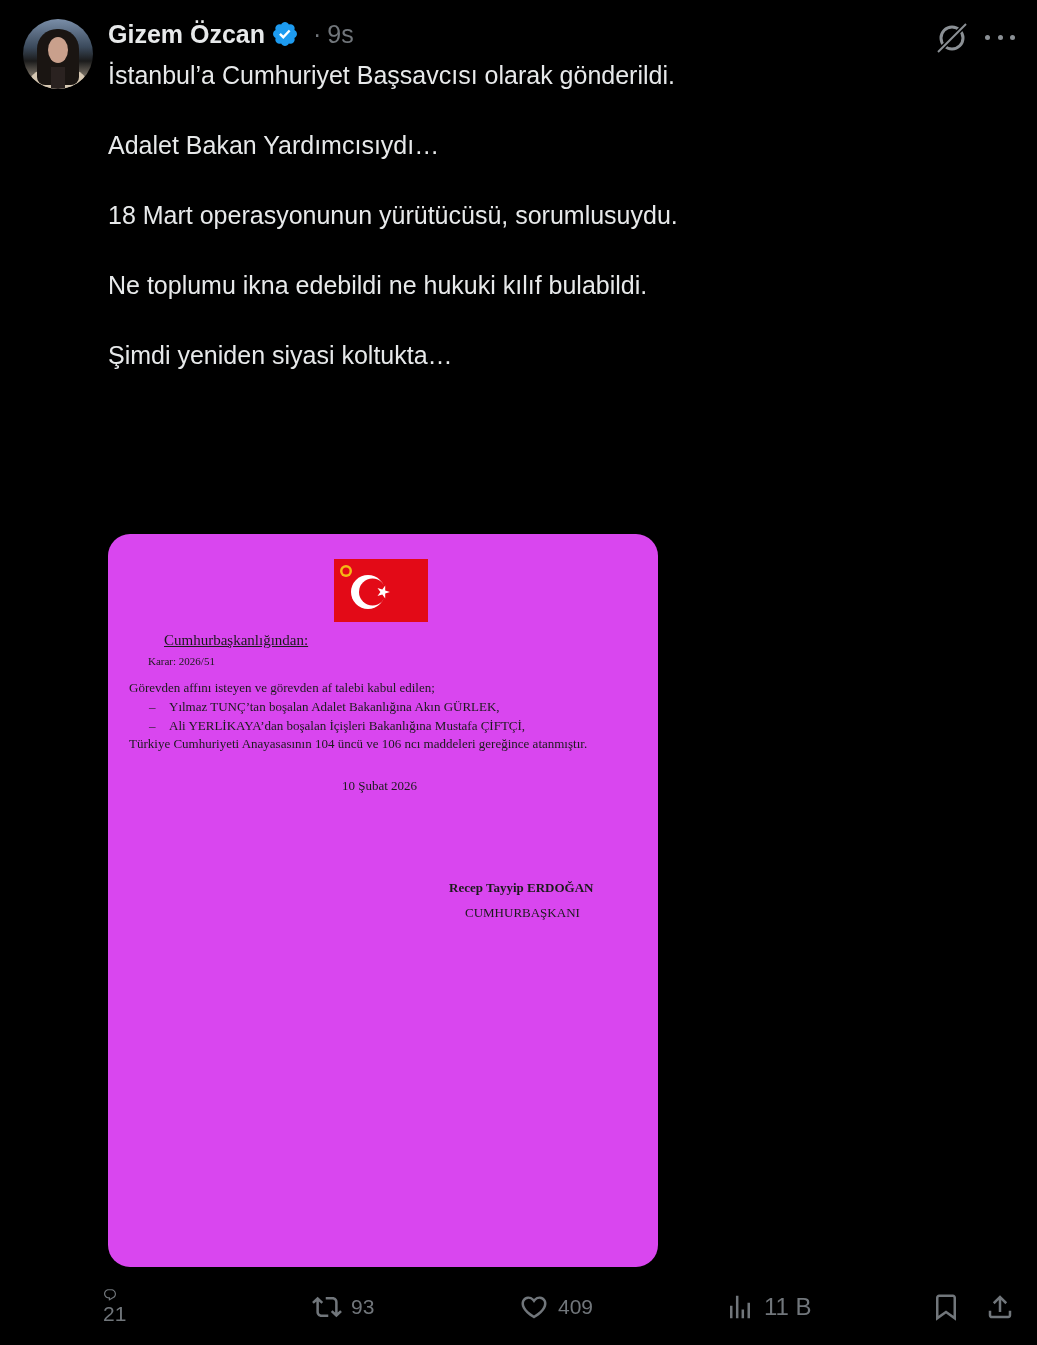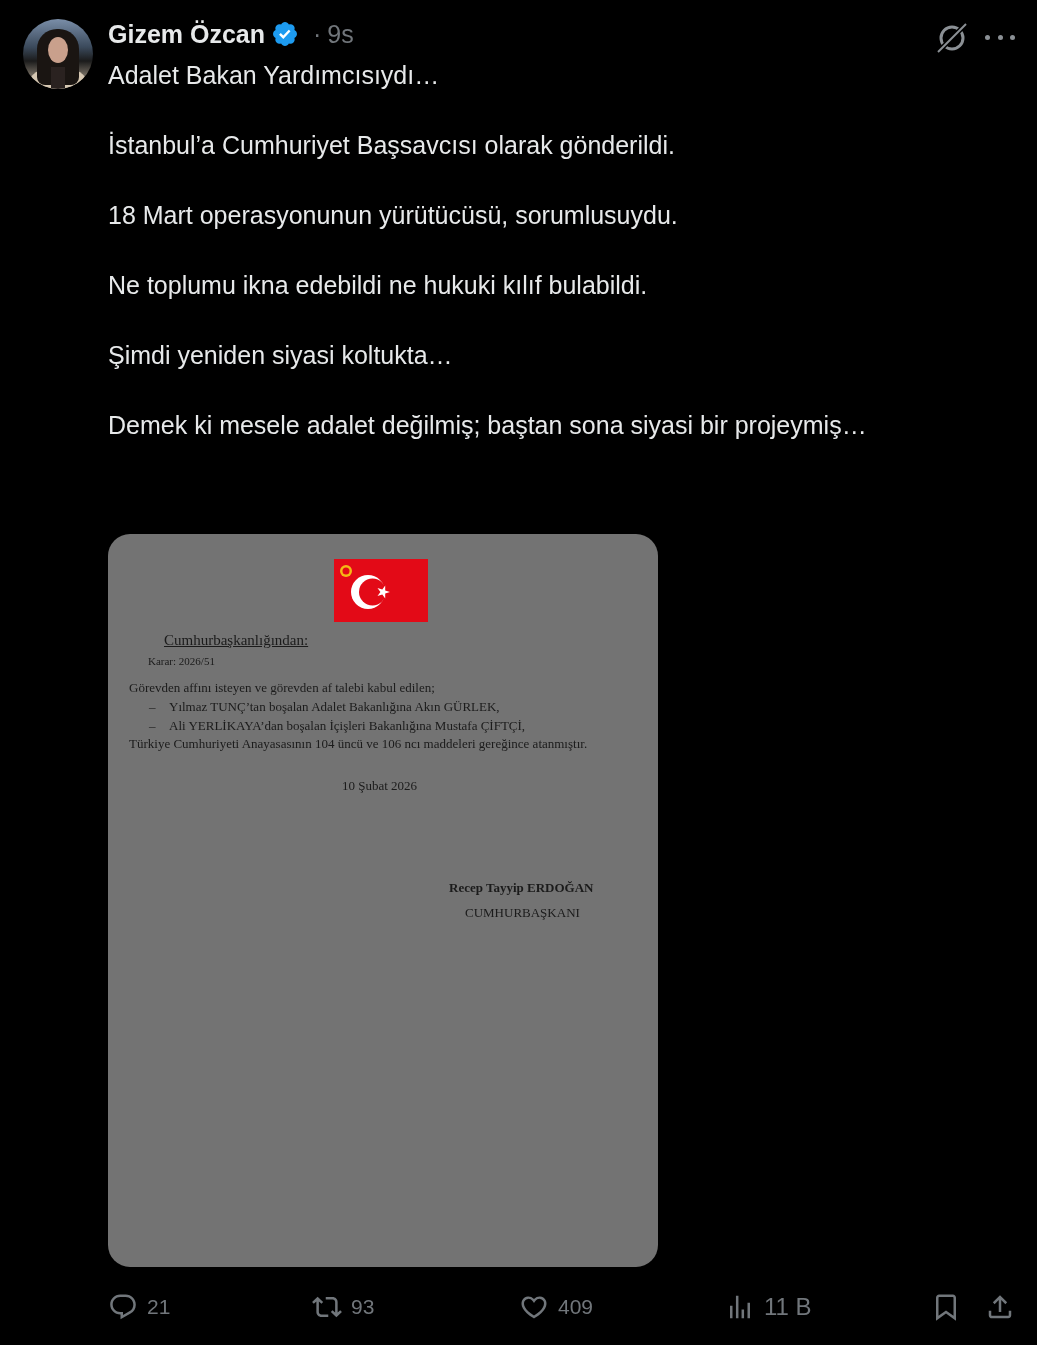--- a/index.html
+++ b/index.html
@@ -26,39 +26,39 @@
   .dot { margin: 0 6px; }
 
   .grok-icon { position: absolute; left: 934px; top: 20px; width: 36px; height: 36px; }
   .more-icon { position: absolute; left: 985px; top: 24px; width: 30px; height: 26px; display:flex; align-items:center; justify-content:space-between; }
   .more-icon span { width: 5px; height: 5px; border-radius: 50%; background: #8b9095; display:block; }
 
   .tweet-text { position: absolute; left: 108px; top: 58px; width: 900px; }
   .tweet-text p { margin: 0; font-size: 25px; line-height: 34px; height: 34px; color: #e7e9ea; white-space: nowrap; }
   .tweet-text p + p { margin-top: 36px; }
 
-  .media { position: absolute; left: 108px; top: 534px; width: 550px; height: 733px; background: #737373; border-radius: 22px; overflow: hidden; }
+  .media { position: absolute; left: 108px; top: 534px; width: 550px; height: 733px; background: #d946ef; border-radius: 22px; overflow: hidden; }
   .flag { position: absolute; left: 226px; top: 25px; width: 94px; height: 63px; background: #e30a17; }
   .doc { position: absolute; font-family: "Liberation Serif", "DejaVu Serif", serif; color: #1b1b1b; white-space: nowrap; }
   .doc-head { left: 56px; top: 98px; font-size: 15px; text-decoration: underline; }
   .doc-karar { left: 40px; top: 121px; font-size: 11px; font-weight: 400; }
   .doc-intro { left: 21px; top: 146px; font-size: 13px; text-align: center; }
   .doc-l1 { left: 41px; top: 165px; font-size: 13px; }
   .doc-l2 { left: 41px; top: 184px; font-size: 13px; }
   .doc-final { left: 21px; top: 202px; font-size: 13px; }
   .doc-date { left: 234px; top: 244px; font-size: 13px; }
   .doc-sign { left: 341px; top: 346px; font-size: 13px; font-weight: 700; }
   .doc-title { left: 357px; top: 371px; font-size: 13px; }
   .doc .dash { display:inline-block; width: 20px; }
 
   .actions { position: absolute; left: 0; top: 1288px; width: 1037px; height: 40px; }
   .action { position: absolute; top: 0; height: 38px; display: flex; align-items: center; color: #71767b; font-size: 21px; }
   .action svg { width: 30px; height: 30px; }
   .action .count { margin-left: 9px; }
-  .a-reply { left: 108px; }
+  .a-reply { left: 94px; flex-direction: column; }
   .a-repost { left: 312px; }
   .a-like { left: 519px; }
   .a-views { left: 725px; }
   .a-views .count { font-size: 24px; }
   .a-bookmark { left: 931px; }
   .a-share { left: 985px; }
 </style>
 </head>
 <body>
 
@@ -87,26 +87,25 @@
     <line x1="4" y1="32" x2="32" y2="4" stroke="#8b9095" stroke-width="2"></line>
   </svg>
 
   <div class="more-icon">
     <span></span>
       <span></span>
       <span></span>
   </div>
 
   <div class="tweet-text">
+    <p>İstanbul’a Cumhuriyet Başsavcısı olarak gönderildi.</p>
     <p>Adalet Bakan Yardımcısıydı…</p>
-    <p>İstanbul’a Cumhuriyet Başsavcısı olarak gönderildi.</p>
     <p>18 Mart operasyonunun yürütücüsü, sorumlusuydu.</p>
     <p>Ne toplumu ikna edebildi ne hukuki kılıf bulabildi.</p>
     <p>Şimdi yeniden siyasi koltukta…</p>
-    <p>Demek ki mesele adalet değilmiş; baştan sona siyasi bir projeymiş…</p>
   </div>
 
   <div class="media">
     <svg class="flag" viewBox="0 0 94 63">
       <rect width="94" height="63" fill="#e30a17"></rect>
       <circle cx="12" cy="12" r="6" fill="#f5b915"></circle>
       <circle cx="12" cy="12" r="3.5" fill="#e30a17"></circle>
       <circle cx="34" cy="33" r="17" fill="#fff"></circle>
       <circle cx="38.5" cy="33" r="13.5" fill="#e30a17"></circle>
       <polygon fill="#fff" points="56,33 51.2,34.6 51.2,39.6 48.3,35.6 43.5,37.1 46.4,33 43.5,28.9 48.3,30.4 51.2,26.4 51.2,31.4"></polygon>

